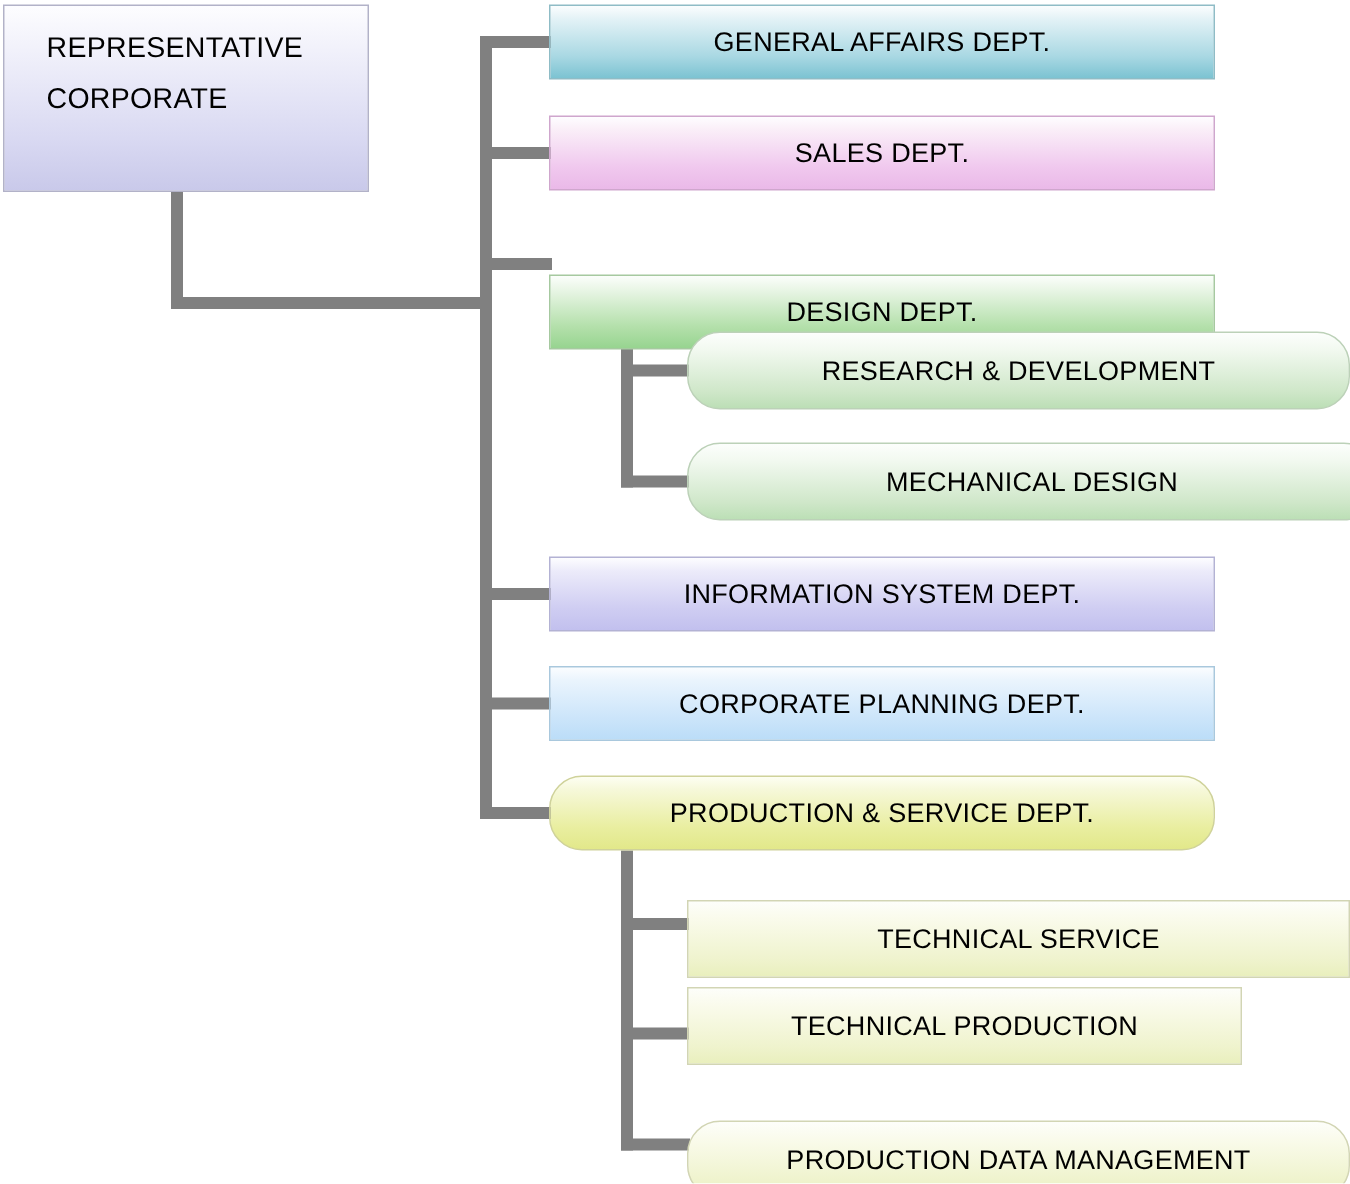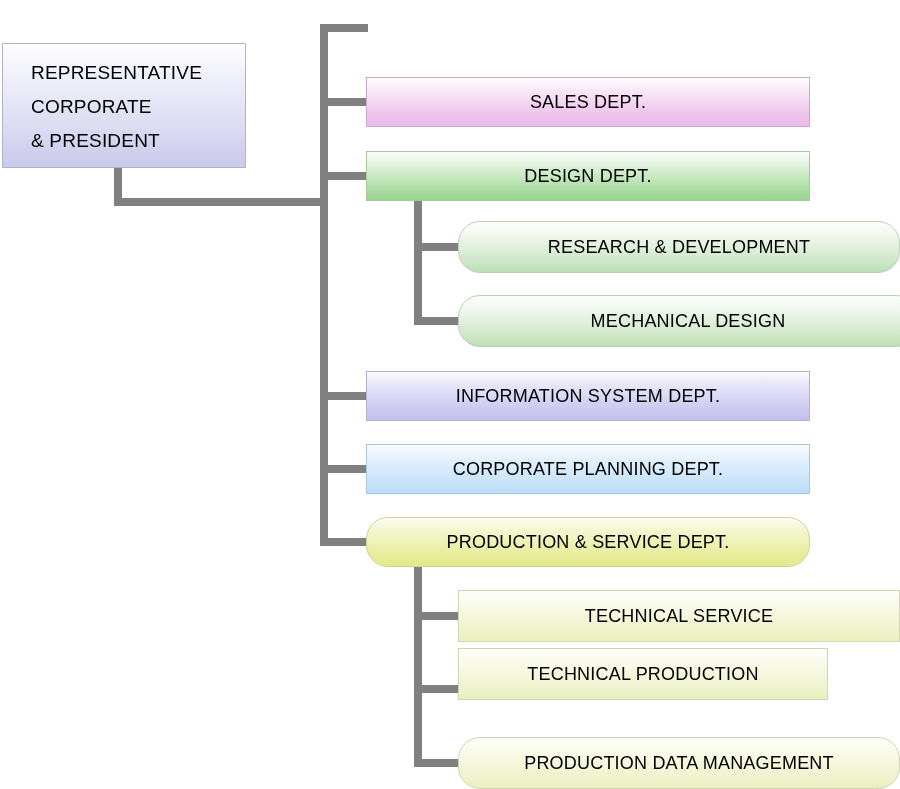--- a/index.html
+++ b/index.html
@@ -42,36 +42,36 @@
 
   
   .node.root {
     display: block;
     padding: 12px 0 0 28px;
     font-size: 19px;
     line-height: 34px;
     white-space: normal;
     background: linear-gradient(to bottom, #fdfdff 0%, #f2f2fb 22%, #d9d9f2 72%, #c9c9ea 100%);
     border: 1px solid #b2b2c8;
-    margin-top: 40px;
   }
   .node.root .line { display: block; }
 
   
   .fill-teal {
     background: linear-gradient(to bottom, #fbfdfe 0%, #e3f2f6 18%, #a9d8e3 70%, #7cc3d2 100%);
     border-color: #8fbcc6;
   }
   .fill-pink {
     background: linear-gradient(to bottom, #fefdff 0%, #faeef8 18%, #f0c8ee 70%, #eab9e8 100%);
     border-color: #cfa6cd;
   }
   .fill-green {
     background: linear-gradient(to bottom, #fbfefb 0%, #eaf6e7 18%, #b4e0ab 70%, #97d490 100%);
     border-color: #a6c9a0;
+    margin-top: 32px;
   }
   .fill-green-soft {
     background: linear-gradient(to bottom, #fcfefc 0%, #f2f9f0 22%, #cfe7c9 78%, #bcdfb6 100%);
     border-color: #bcd1b8;
     border-radius: 22px;
   }
   .fill-periwinkle {
     background: linear-gradient(to bottom, #fdfdff 0%, #ecebfa 18%, #cfcdf2 70%, #c2c0ee 100%);
     border-color: #b3b2d4;
   }
@@ -80,20 +80,21 @@
     border-color: #a9c8dd;
   }
   .fill-yellow {
     background: linear-gradient(to bottom, #fdfef2 0%, #f6f8d9 18%, #e9eea0 70%, #e2e88a 100%);
     border-color: #cfd29a;
     border-radius: 22px;
   }
   .fill-yellow-soft {
     background: linear-gradient(to bottom, #fdfefa 0%, #fafbec 22%, #eff3cd 78%, #e9efbd 100%);
     border-color: #d2d5b4;
+    margin-top: 10px;
   }
 </style>
 </head>
 <body>
 
 <div id="chart-root">
 
   <div class="conn" style="left:114px; top:128px; width:8px; height:78px;"></div>
 
   <div class="conn" style="left:114px; top:198px; width:214px; height:8px;"></div>
@@ -112,23 +113,25 @@
   <div class="conn" style="left:414px; top:317px; width:46px; height:8px;"></div>
 
   <div class="conn" style="left:414px; top:567px; width:8px; height:200px;"></div>
   <div class="conn" style="left:414px; top:612px; width:46px; height:8px;"></div>
   <div class="conn" style="left:414px; top:685px; width:46px; height:8px;"></div>
   <div class="conn" style="left:414px; top:759px; width:46px; height:8px;"></div>
 
   <div class="node root" style="left:2px; top:3px; width:244px; height:125px;">
     <span class="line">REPRESENTATIVE</span>
     <span class="line">CORPORATE</span>
-    <span class="line">&amp; PRESIDENT</span>
   </div>
 
+  <div class="node fill-teal" style="left:366px; top:3px; width:444px; height:50px;">
+    <span>GENERAL AFFAIRS DEPT.</span>
+  </div>
 
   <div class="node fill-pink" style="left:366px; top:77px; width:444px; height:50px;">
     <span>SALES DEPT.</span>
   </div>
 
   <div class="node fill-green" style="left:366px; top:151px; width:444px; height:50px;">
     <span>DESIGN DEPT.</span>
   </div>
 
   <div class="node fill-blue" style="left:366px; top:444px; width:444px; height:50px;">

